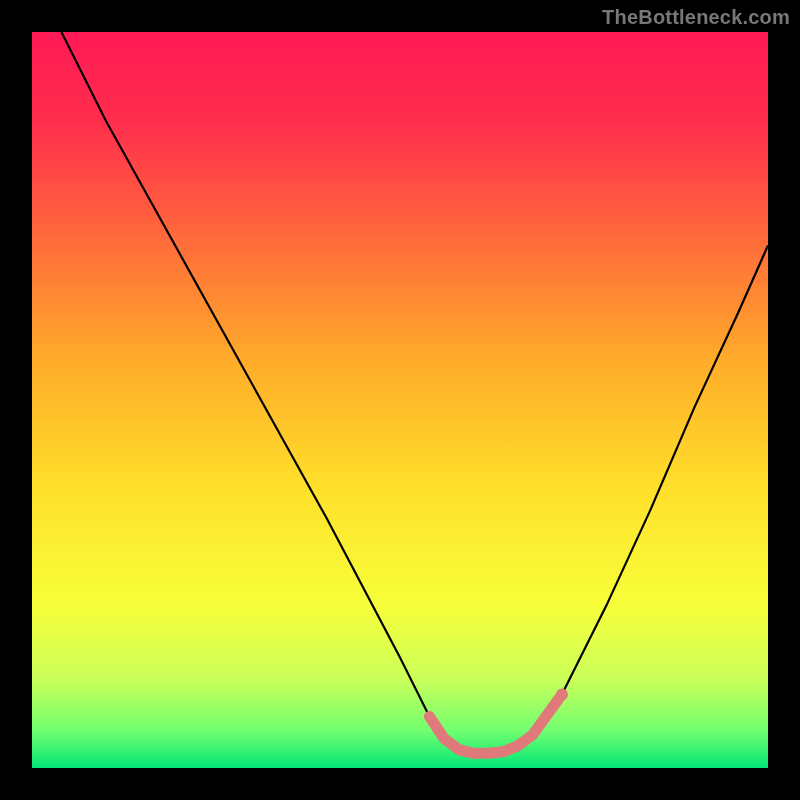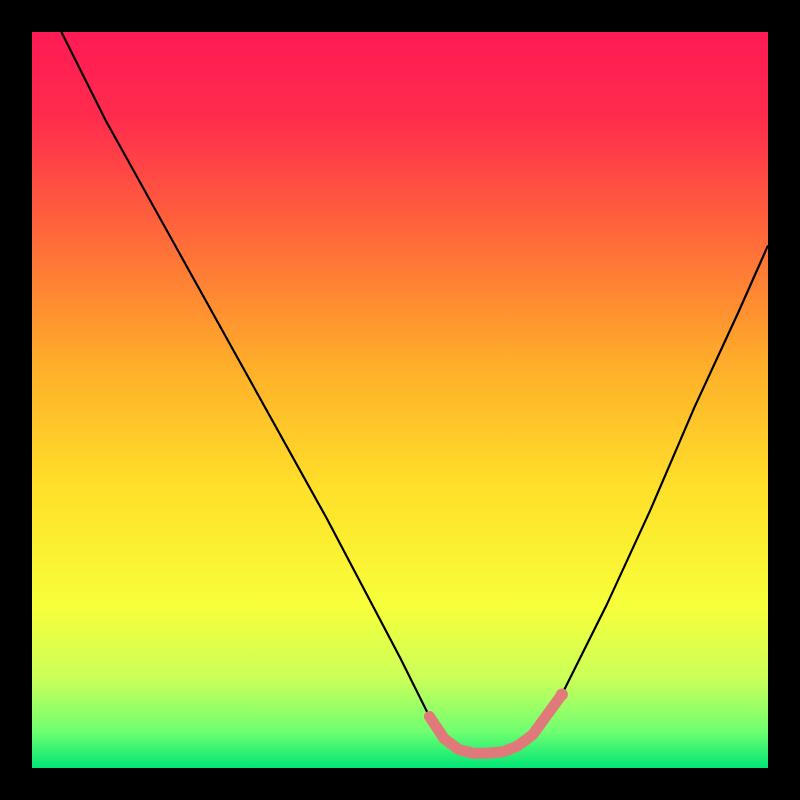--- a/index.html
+++ b/index.html
@@ -37,20 +37,21 @@
   }
   svg {
     display: block;
   }
 </style>
 </head>
 <body>
 
 <div class="outer">
 
+  <div class="watermark">TheBottleneck.com</div>
 
   <div class="plot-area">
     <svg id="chart-svg" width="736" height="736" viewBox="0 0 736 736" preserveAspectRatio="none">
       <defs>
         <linearGradient id="bg-grad" x1="0" y1="0" x2="0" y2="1">
             <stop offset="0%" stop-color="#ff1a55"></stop>
             <stop offset="12%" stop-color="#ff2d4d"></stop>
             <stop offset="28.000000000000004%" stop-color="#ff6a3a"></stop>
             <stop offset="45%" stop-color="#ffad2a"></stop>
             <stop offset="62%" stop-color="#ffe02a"></stop>

